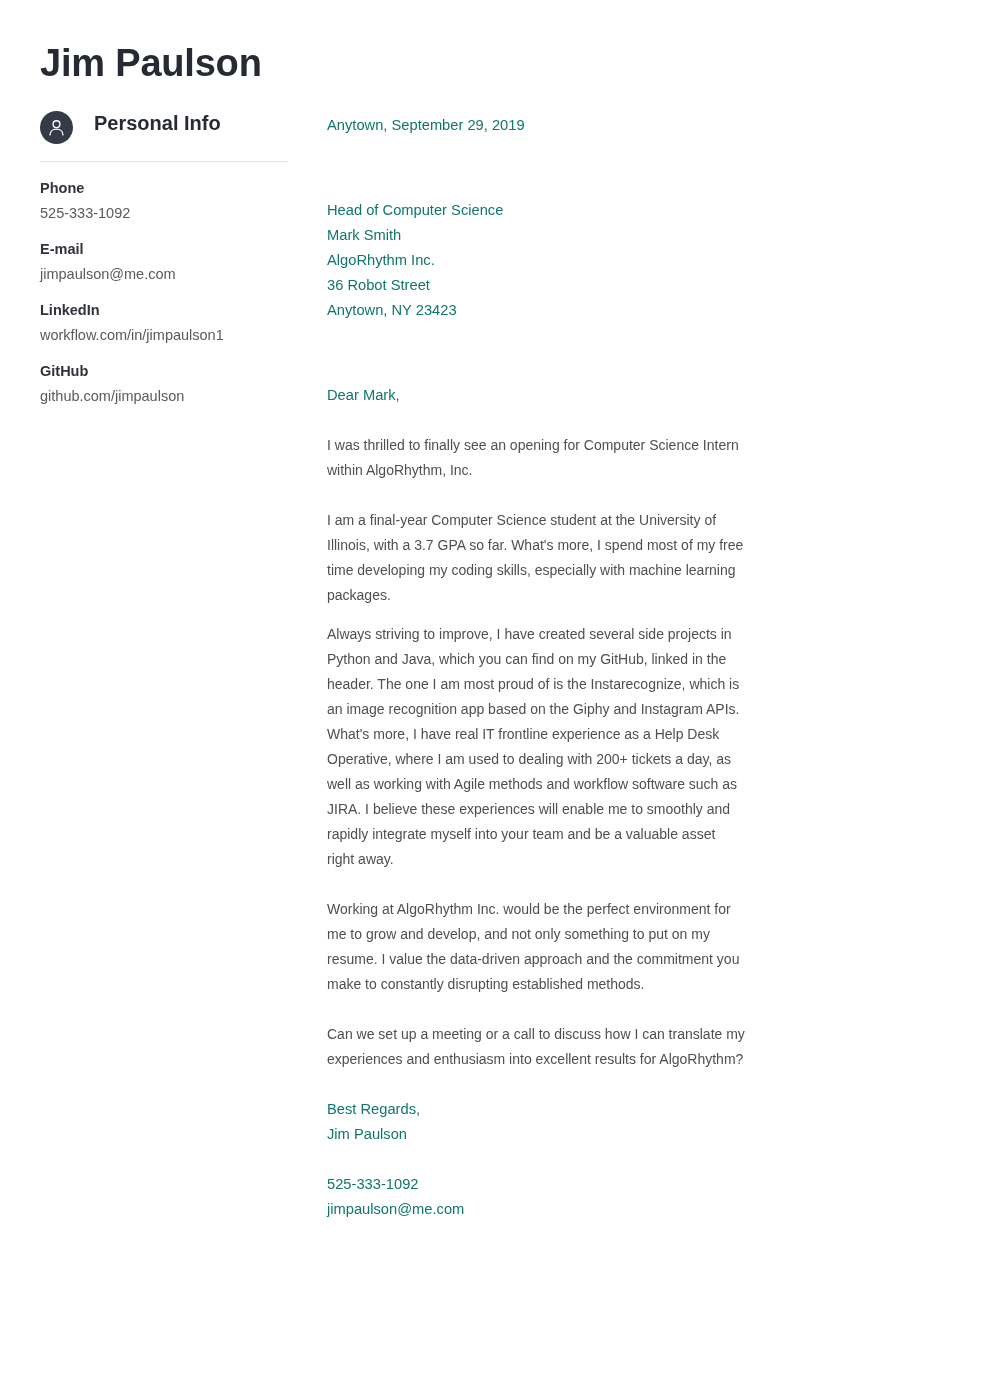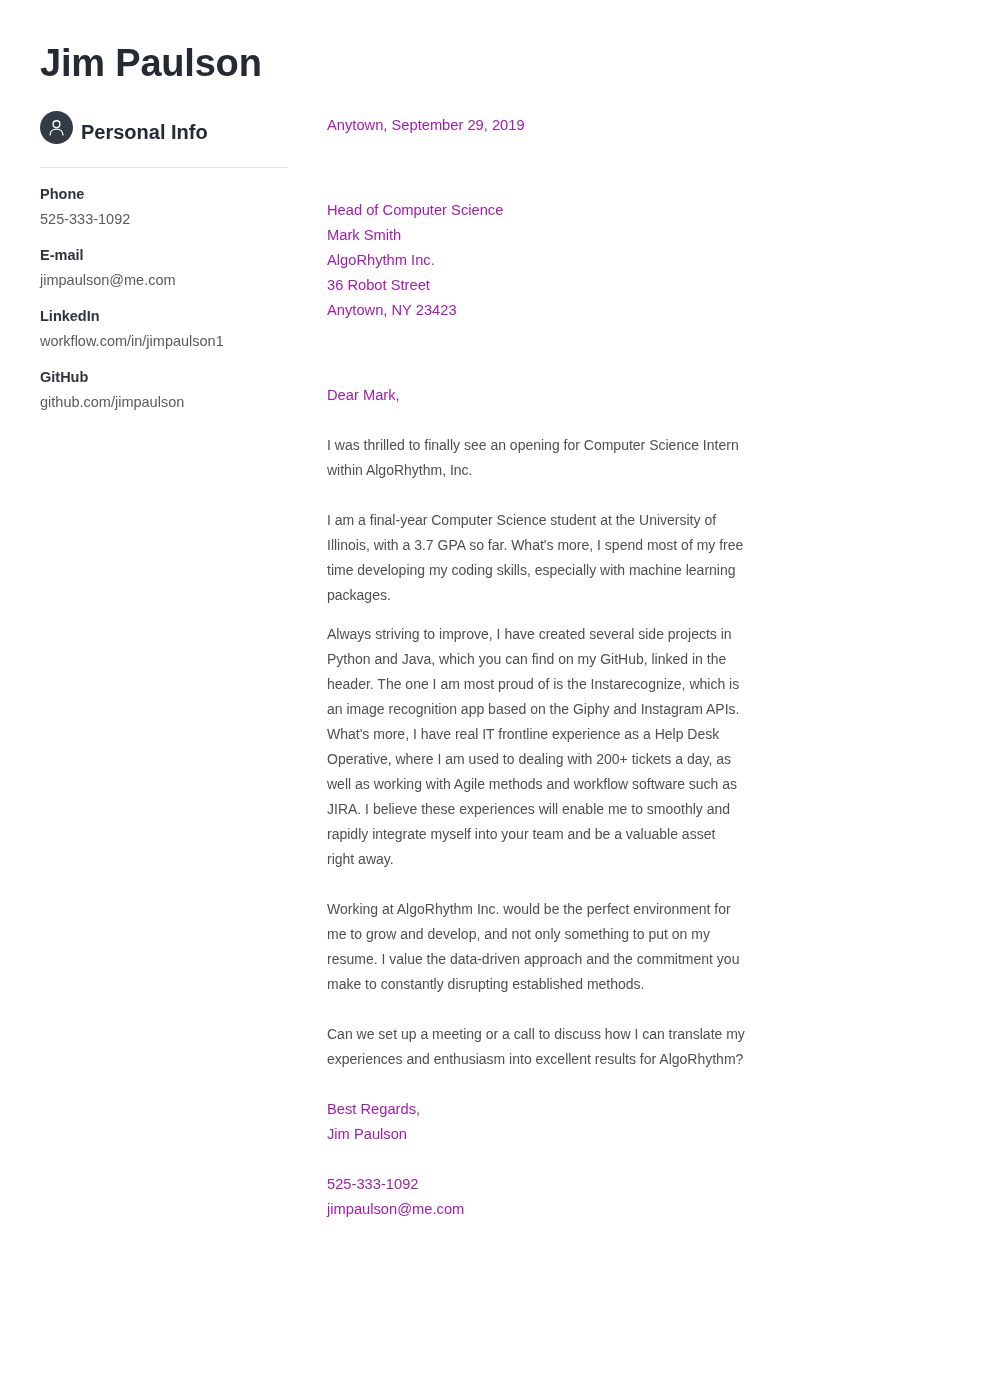--- a/index.html
+++ b/index.html
@@ -50,23 +50,23 @@
 
   .main {
     flex: 1 1 auto;
     padding-left: 39px;
     padding-top: 2px;
   }
 
   
   .section-head {
     display: flex;
-    align-items: flex-end;
-    gap: 8px;
-    padding-bottom: 23px;
+    align-items: flex-start;
+    gap: 21px;
+    padding-bottom: 17px;
     border-bottom: 1px solid #e3e3e0;
   }
   .avatar-icon {
     width: 33px;
     height: 33px;
     border-radius: 50%;
     background: #343a46;
     flex: 0 0 33px;
     display: flex;
     align-items: center;
@@ -99,21 +99,21 @@
     color: #5a5a5a;
     line-height: 20px;
   }
 
   
   .letter { max-width: 620px; }
 
   .letter-line {
     font-size: 14.7px;
     line-height: 25px;
-    color: #a21caf;
+    color: #0f766e;
   }
 
   .date-line { margin-bottom: 0; }
 
   .recipient {
     margin-top: 60px;
   }
   .recipient .letter-line { line-height: 25px; }
 
   .greeting { margin-top: 60px; }

